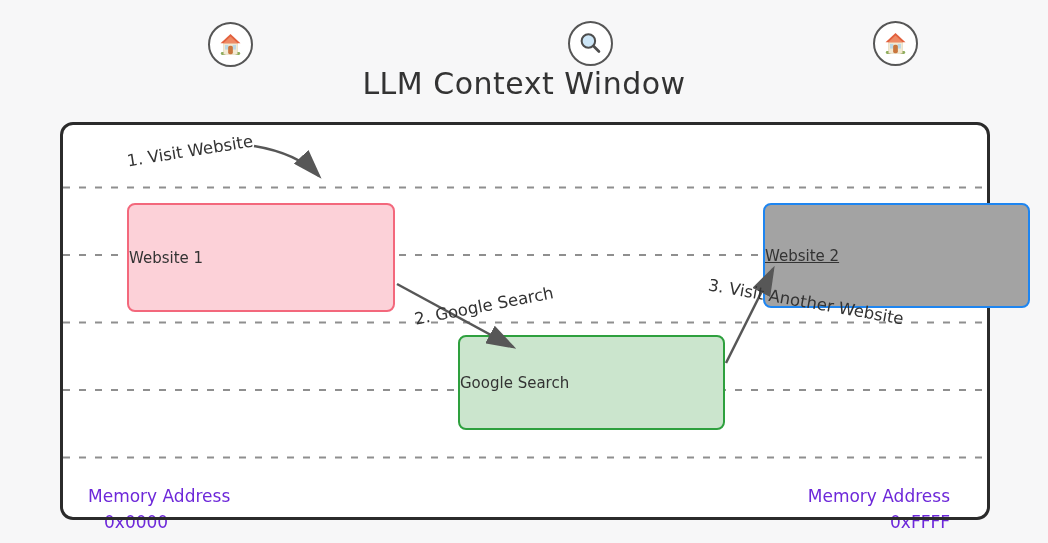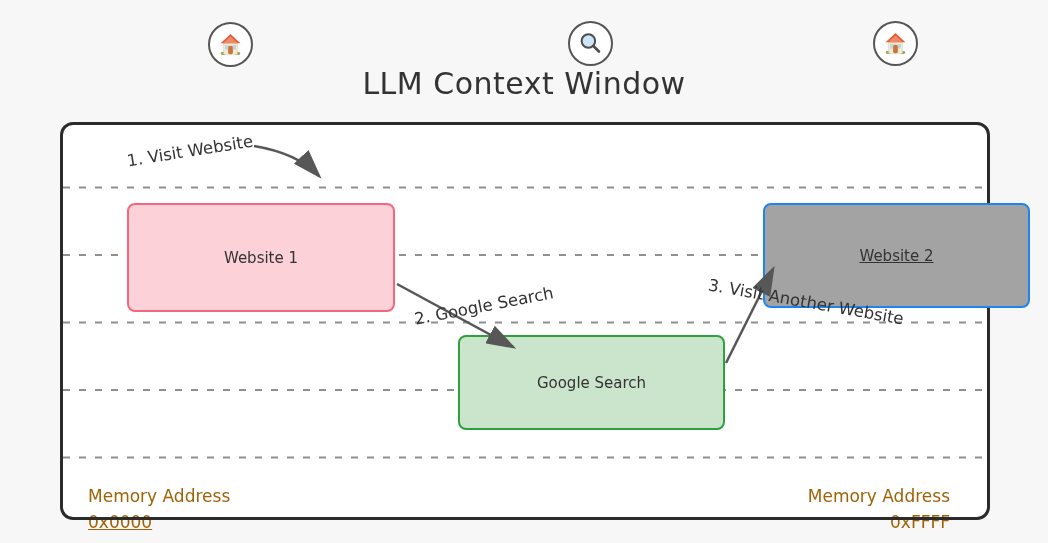--- a/index.html
+++ b/index.html
@@ -55,25 +55,25 @@
     position: absolute;
     left: 0; top: 0;
     width: 1048px; height: 543px;
     z-index: 2;
     pointer-events: none;
   }
   .mem-text {
     position: absolute;
     z-index: 3;
     font-size: 17px;
-    color: #a16207;
+    color: #6d28d9;
     white-space: nowrap;
   }
   #mem-left-label  { left: 88px;  top: 486px; }
-  #mem-left-value  { left: 88px;  top: 512px; text-decoration: underline; }
+  #mem-left-value  { left: 104px;  top: 512px; }
   #mem-right-label { right: 98px; top: 486px; text-align: right; }
   #mem-right-value { right: 98px; top: 512px; }
 
   .frame-border {
     position: absolute;
     left: 60px; top: 122px;
     width: 930px; height: 398px;
     border: 3px solid #2b2b2b;
     border-radius: 13px;
     box-sizing: border-box;
@@ -83,21 +83,21 @@
   }
 
   
   .node {
     position: absolute;
     z-index: 5;
     border-radius: 8px;
     box-sizing: border-box;
     display: flex;
     align-items: center;
-    justify-content: center;
+    justify-content: flex-start;
     font-size: 15px;
     color: #333333;
   }
   #node-website1 {
     left: 127px; top: 203px; width: 268px; height: 109px;
     background: #fcd1d8; border: 2.5px solid #f3687c;
   }
   #node-google {
     left: 458px; top: 335px; width: 267px; height: 95px;
     background: #cbe5cd; border: 2.5px solid #2ea03e;

